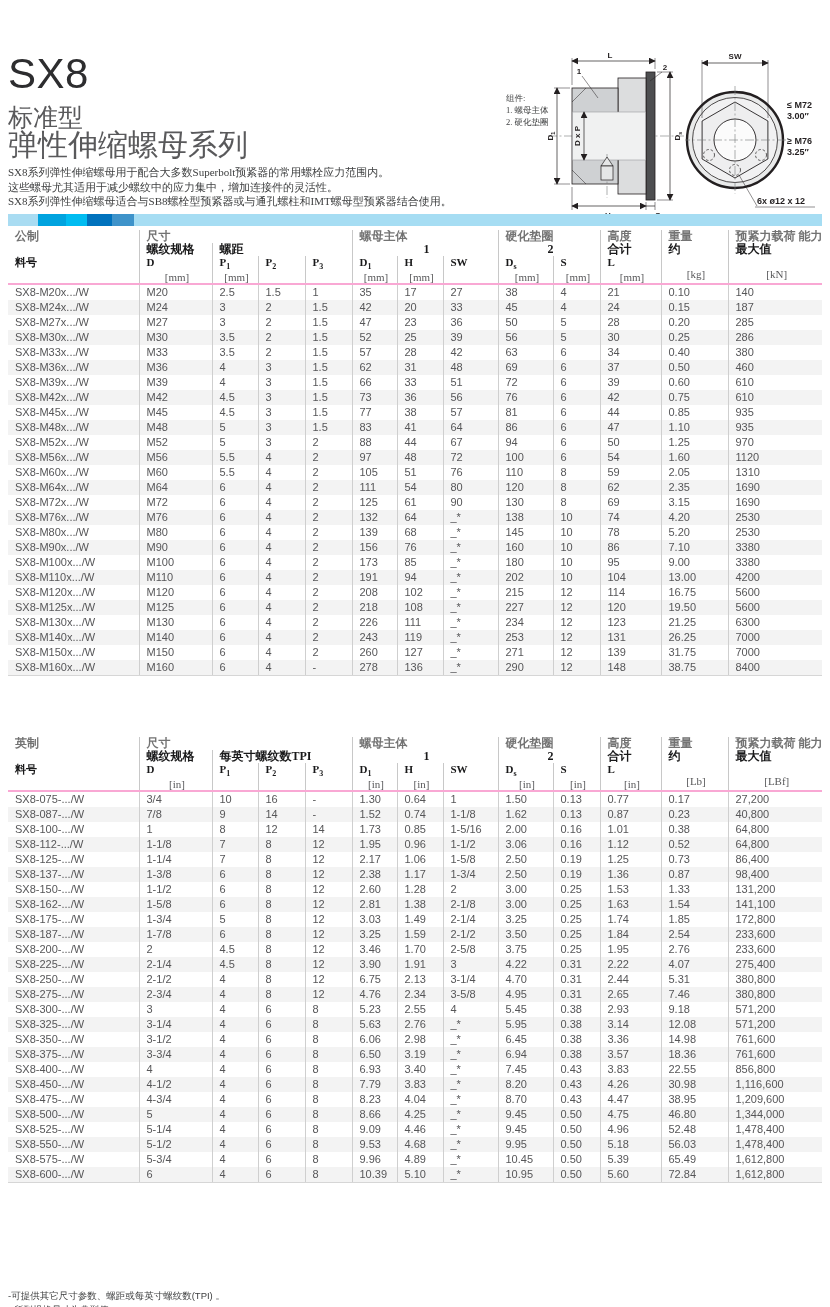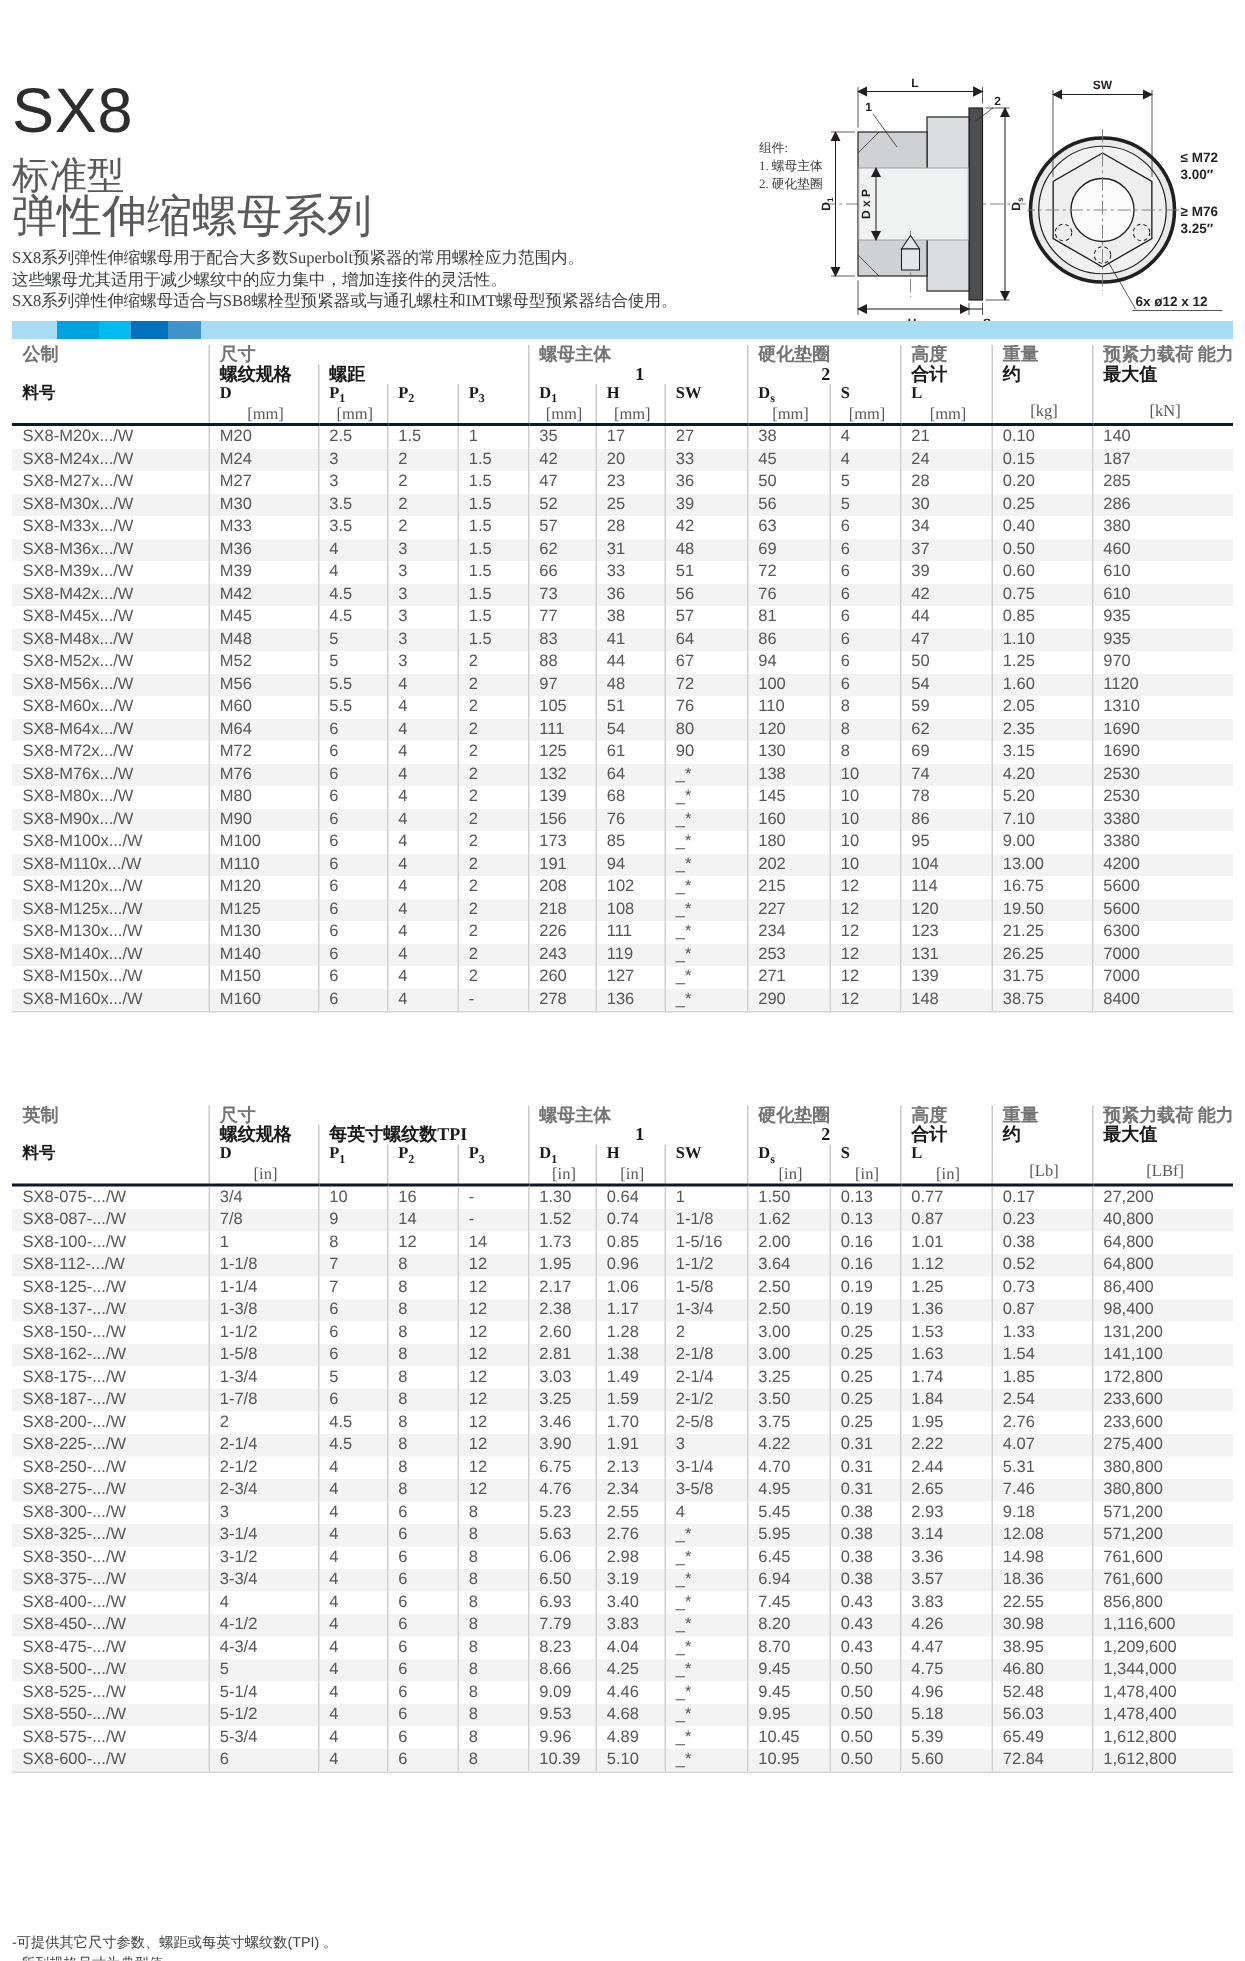--- a/index.html
+++ b/index.html
@@ -29,21 +29,21 @@
   .seg1{width:30px;}.seg2{width:28px;}.seg3{width:21px;}.seg4{width:25px;}.seg5{width:22px;}.seg6{flex:1;}
 
   
   .tbl-wrap{position:absolute;left:8px;width:814px;}
   .metric-pos{top:230px;}
   .imperial-pos{top:737px;}
   table.spec{border-collapse:collapse;table-layout:fixed;width:814px;font-size:11px;}
   table.spec td{vertical-align:top;text-align:left;padding:0 4px 0 7px;overflow:hidden;white-space:nowrap;}
   .rowA td{font-weight:bold;font-size:12px;line-height:13px;color:#737373;padding-top:5px;white-space:pre-line;}
   .rowB td{font-weight:bold;font-size:12px;line-height:13px;color:#19191a;padding-top:6px;padding-bottom:2px;margin-top:16px;}
-  .rowC td{padding-top:5px;padding-bottom:4px;border-bottom:2px solid #0f172a;}
+  .rowC td{padding-top:5px;padding-bottom:4px;border-bottom:2px solid #f9a8d4;}
   .rowC .symline{font-weight:bold;color:#19191a;min-height:12px;line-height:12px;font-size:11px;}
   .rowC sub{font-size:8px;line-height:8px;}
   .rowC .unit{font-weight:normal;color:#58585a;line-height:12px;font-size:11px;text-align:center;}
   tbody.data td{border-left:1px solid #cfcfcf;line-height:13px;padding-top:1px;padding-bottom:1px;height:15px;color:#565658;}
   tbody.data td:first-child{border-left:none;}
   tbody.data tr:nth-child(even){background:#f3f3f3;}
   tbody.data tr:last-child td{border-bottom:1px solid #d6d6d6;}
   .bl{border-left:1px solid #c8c8c8;font-family:Liberation Serif, serif;}
   .ctr{text-align:center !important;}
 
@@ -786,21 +786,21 @@
         </tr>
         <tr>
           <td>SX8-112-.../W</td>
           <td>1-1/8</td>
           <td>7</td>
           <td>8</td>
           <td>12</td>
           <td>1.95</td>
           <td>0.96</td>
           <td>1-1/2</td>
-          <td>3.64</td>
+          <td>3.06</td>
           <td>0.16</td>
           <td>1.12</td>
           <td>0.52</td>
           <td>64,800</td>
         </tr>
         <tr>
           <td>SX8-125-.../W</td>
           <td>1-1/4</td>
           <td>7</td>
           <td>8</td>

